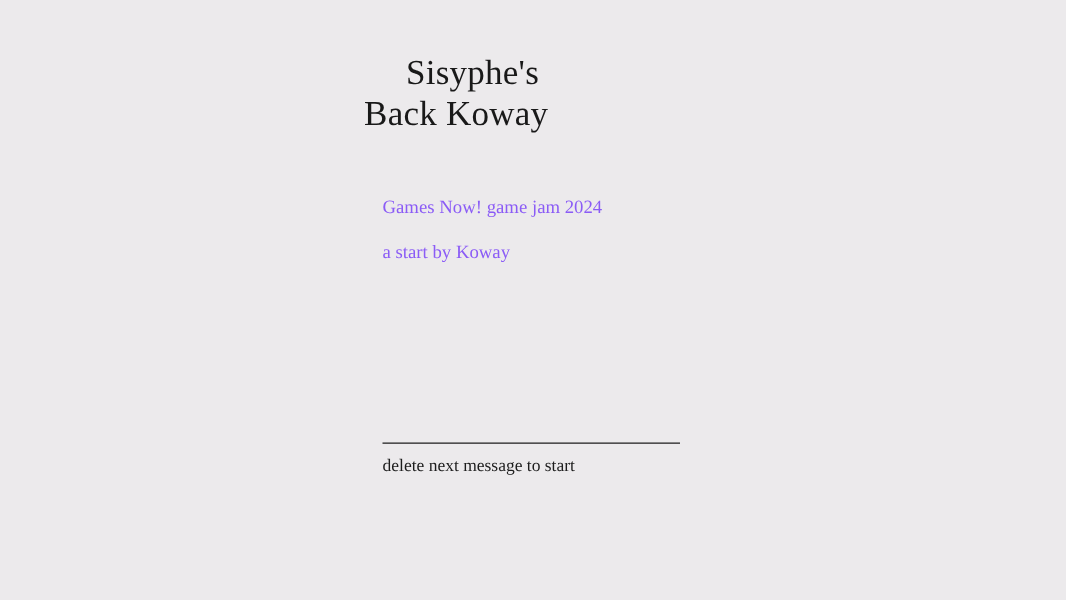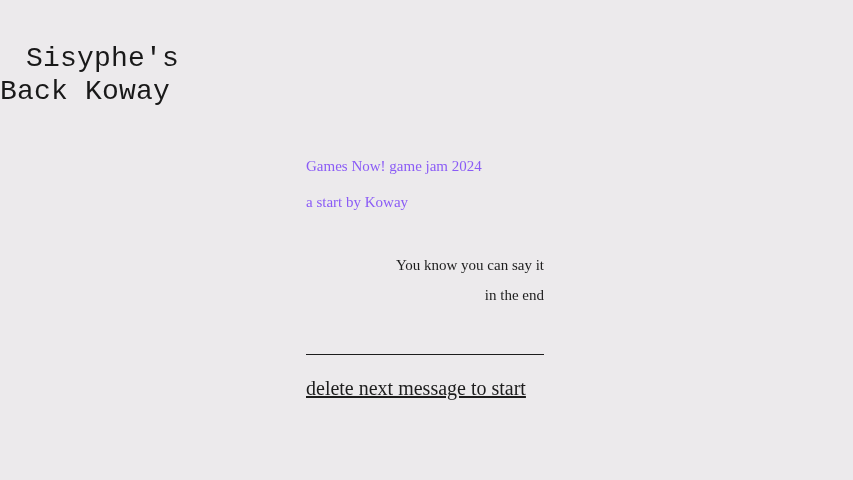--- a/index.html
+++ b/index.html
@@ -18,22 +18,22 @@
     position: relative;
     width: 853px;
     height: 480px;
     background: #eceaec;
   }
   .title-block {
     position: absolute;
     left: 0;
     top: 42px;
     width: 730px;
+    text-align: center;
     pointer-events: none;
-    font-family: Liberation Mono, monospace;
   }
   .title-line {
     font-size: 28px;
     line-height: 33px;
     letter-spacing: 0.2px;
     color: #191919;
     white-space: pre;
   }
   .title-line.line1 {
     margin-left: 26px;
@@ -72,44 +72,39 @@
     position: absolute;
     left: 306px;
     top: 354px;
     width: 238px;
     height: 0;
     border-top: 1.6px solid #1d1d1d;
   }
   .prompt {
     position: absolute;
     left: 306px;
-    top: 379px;
-    font-size: 20px;
+    top: 365px;
+    font-size: 14px;
     line-height: 18px;
     color: #1d1d1d;
-    text-decoration: underline;
   }
 </style>
 </head>
 <body>
 
 <div class="screen">
 
   <div class="title-block">
     <div class="title-line line1">Sisyphe's</div>
     <div class="title-line line2">Back Koway</div>
   </div>
 
   <div class="meta-block">
     <div class="meta-line">Games Now! game jam 2024</div>
     <div class="meta-line">a start by Koway</div>
   </div>
 
-  <div class="msg-block">
-    <div class="msg-line">You know you can say it</div>
-    <div class="msg-line second">in the end</div>
-  </div>
 
   <div class="divider"></div>
 
   <div class="prompt">delete next message to start</div>
 
 </div>
 
 </body></html>

